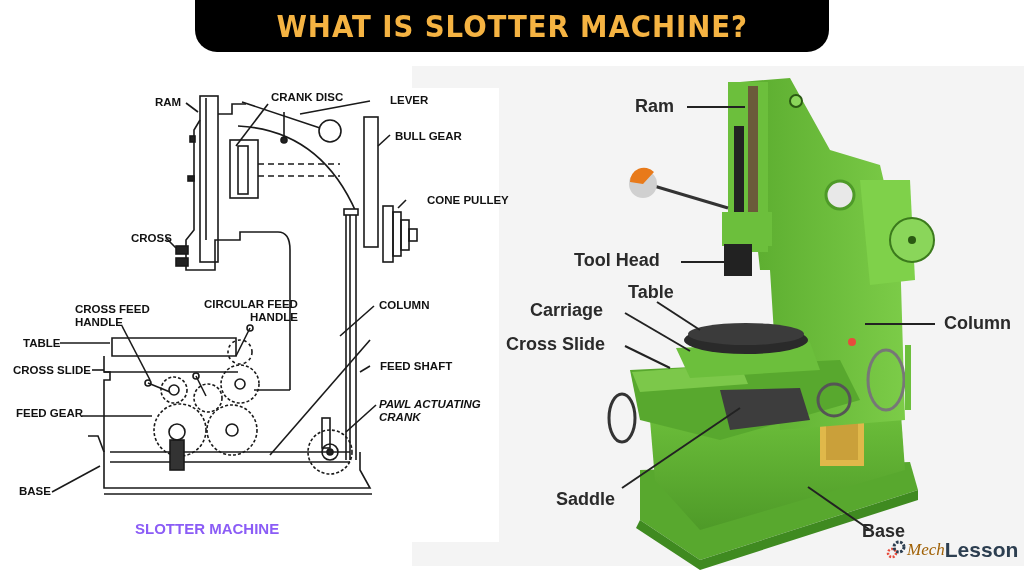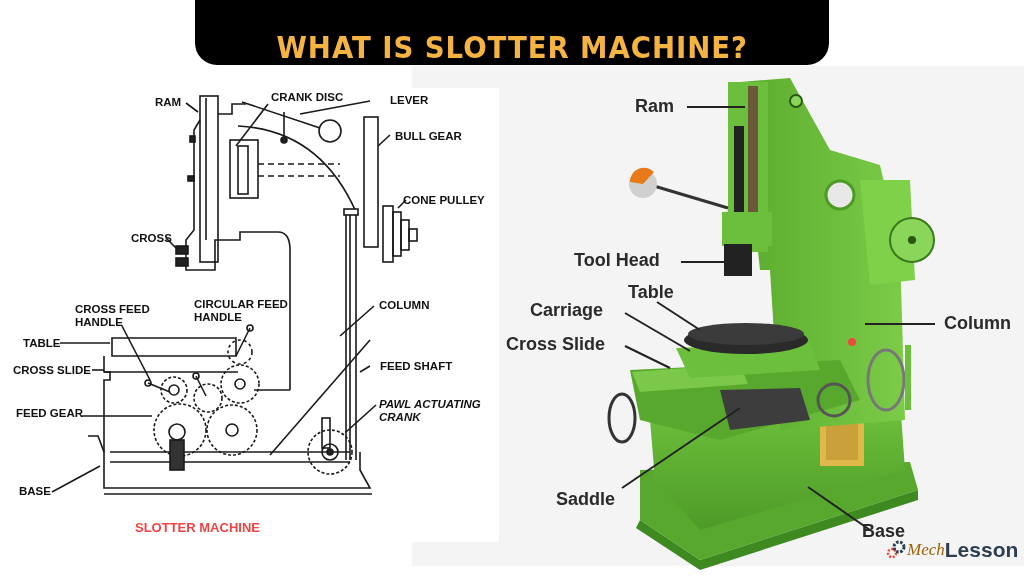--- a/index.html
+++ b/index.html
@@ -1,24 +1,24 @@
 <!DOCTYPE html>
 <html><head>
 <meta charset="utf-8">
 <style>
   html, body { margin: 0; padding: 0; }
   body { width: 1024px; height: 576px; position: relative; overflow: hidden; background: #ffffff; font-family: "Liberation Sans", "DejaVu Sans", sans-serif; }
-  .title-banner { position: absolute; left: 195px; top: 0; width: 634px; height: 65px; background: #000; border-radius: 0 0 22px 22px; display: flex; align-items: flex-end; justify-content: center; }
+  .title-banner { position: absolute; left: 195px; top: 0; width: 634px; height: 52px; background: #000; border-radius: 0 0 22px 22px; display: flex; align-items: center; justify-content: center; }
   .title-text { color: #f5b342; font-family: "DejaVu Sans", sans-serif; font-weight: bold; font-size: 30px; letter-spacing: 1px; transform: scaleX(0.92); }
   .photo-panel { position: absolute; left: 412px; top: 66px; width: 612px; height: 500px; background: #f4f4f4; }
   .diagram-panel { position: absolute; left: 0; top: 88px; width: 499px; height: 454px; background: #ffffff; }
   svg { position: absolute; left: 0; top: 0; }
   .dlabel { position: absolute; font-family: "Liberation Sans", sans-serif; font-weight: bold; font-size: 11.5px; color: #111; white-space: nowrap; line-height: 13px; }
   .plabel { position: absolute; font-family: "Liberation Sans", sans-serif; font-weight: bold; font-size: 18px; color: #2a2a2a; white-space: nowrap; }
-  .caption { position: absolute; font-family: "Liberation Sans", sans-serif; font-weight: bold; font-size: 13px; color: #ef4444; }
+  .caption { position: absolute; font-family: "Liberation Sans", sans-serif; font-weight: bold; font-size: 15px; color: #8b5cf6; }
   .logo { position: absolute; left: 885px; top: 538px; display: flex; align-items: center; }
   .logo-mech { font-family: "Liberation Serif", serif; font-style: italic; font-size: 17px; color: #a16207; }
   .logo-lesson { font-family: "Liberation Sans", sans-serif; font-weight: bold; font-size: 21px; color: #2c3e50; }
 </style>
 </head>
 <body>
 
 <div class="title-banner">
   <span class="title-text">WHAT IS SLOTTER MACHINE?</span>
 </div>
@@ -121,27 +121,27 @@
     <line x1="82" y1="416" x2="152" y2="416"></line>
     <line x1="52" y1="492" x2="100" y2="466"></line>
     <line x1="122" y1="326" x2="150" y2="380"></line>
   </g>
 </svg>
 
 <div class="dlabel" style="left:155px;top:96px;">RAM</div>
 <div class="dlabel" style="left:271px;top:91px;">CRANK DISC</div>
 <div class="dlabel" style="left:390px;top:94px;">LEVER</div>
 <div class="dlabel" style="left:395px;top:130px;">BULL GEAR</div>
-<div class="dlabel" style="left:403px;top:194px;text-align:center;">CONE PULLEY</div>
+<div class="dlabel" style="left:427px;top:194px;text-align:center;">CONE PULLEY</div>
 <div class="dlabel" style="left:131px;top:232px;">CROSS</div>
 <div class="dlabel" style="left:75px;top:303px;">
   <div>CROSS FEED</div>
   <div>HANDLE</div>
 </div>
-<div class="dlabel" style="left:194px;top:298px;">
+<div class="dlabel" style="left:204px;top:298px;text-align:right;">
   <div>CIRCULAR FEED</div>
   <div>HANDLE</div>
 </div>
 <div class="dlabel" style="left:379px;top:299px;">COLUMN</div>
 <div class="dlabel" style="left:23px;top:337px;">TABLE</div>
 <div class="dlabel" style="left:13px;top:364px;">CROSS SLIDE</div>
 <div class="dlabel" style="left:373px;top:360px;padding-left:7px;">FEED SHAFT</div>
 <div class="dlabel" style="left:379px;top:398px;font-style:italic;">
   <div>PAWL ACTUATING</div>
   <div>CRANK</div>

